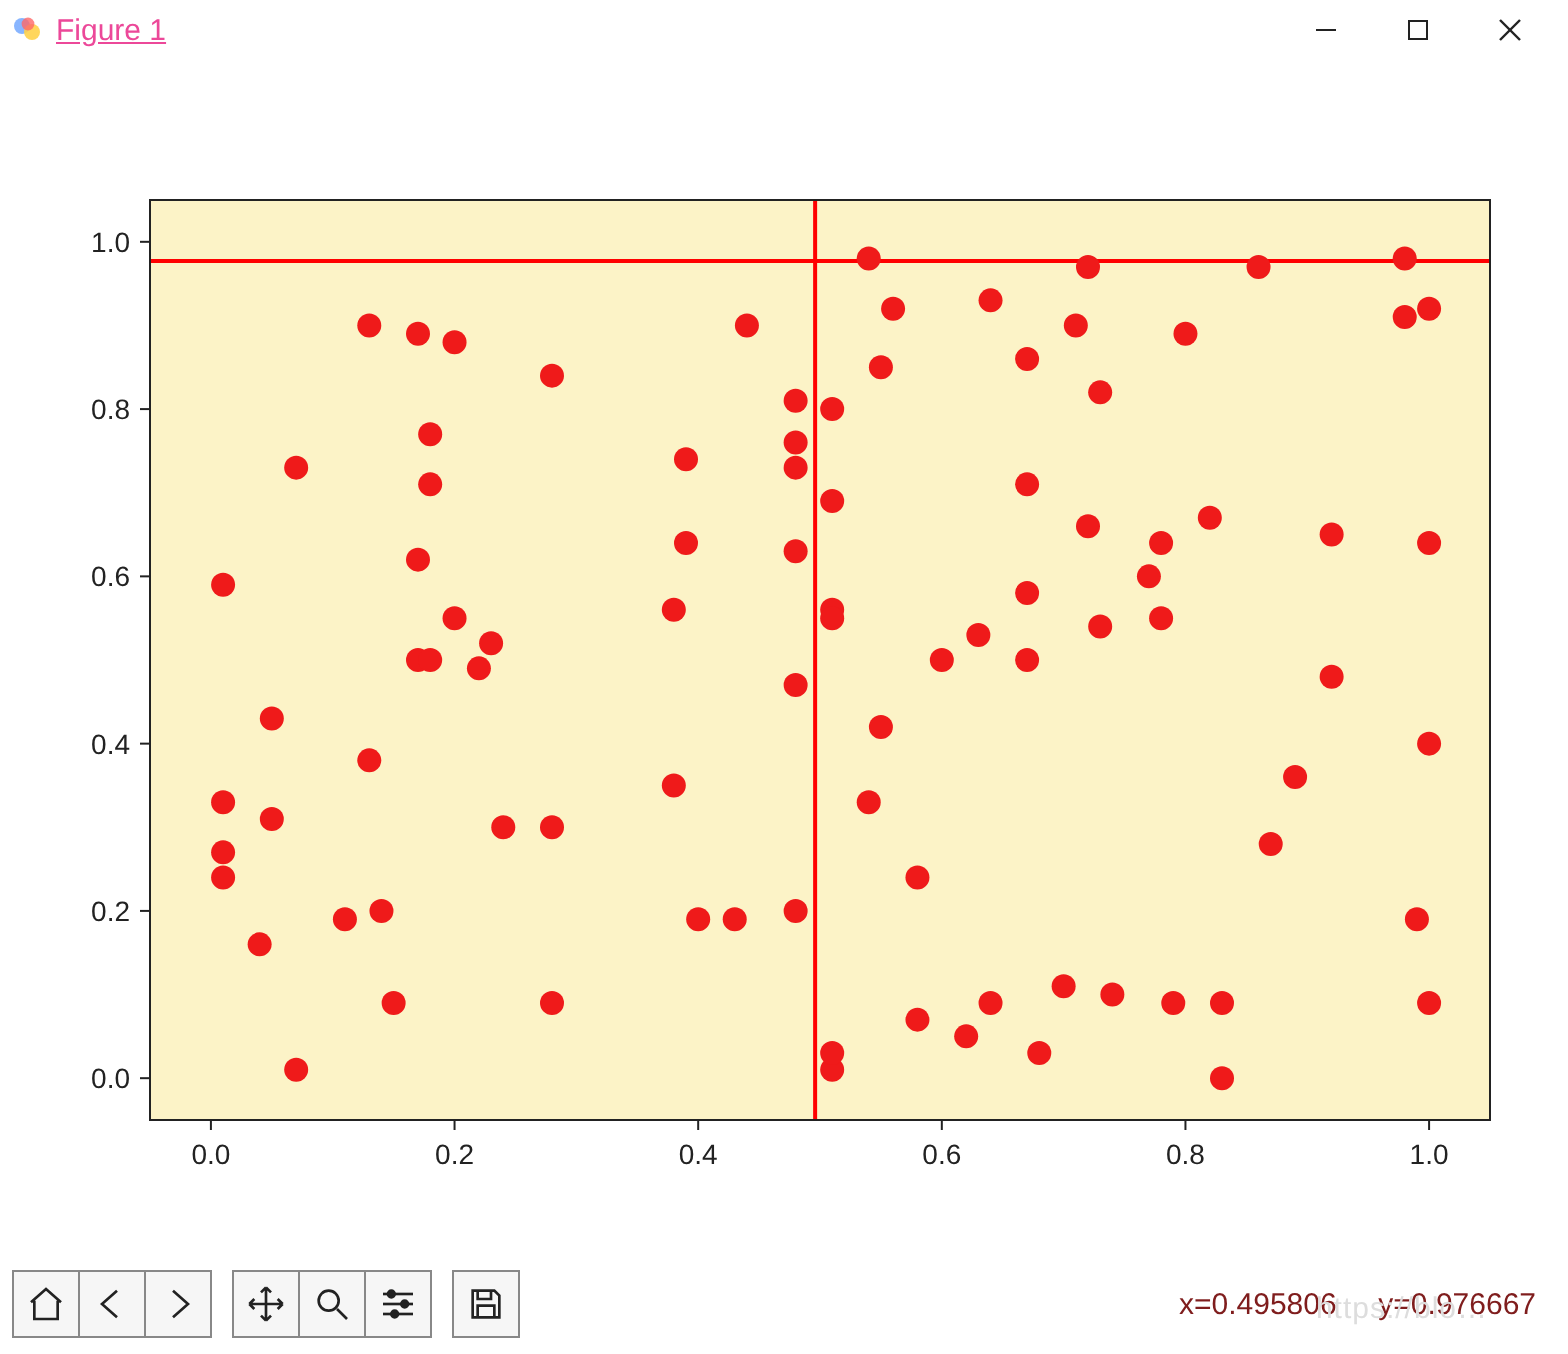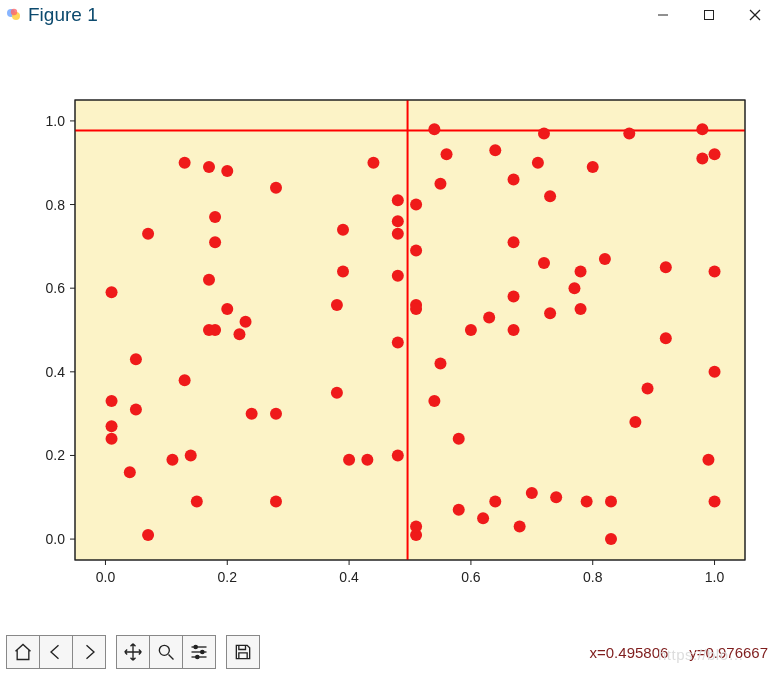--- a/index.html
+++ b/index.html
@@ -23,22 +23,23 @@
   }
   .titlebar .app-icon {
     width: 16px; height: 16px;
     margin-right: 6px;
     display: inline-flex;
     align-items: center;
     justify-content: center;
   }
   .titlebar .title {
     flex: 0 0 auto;
-    font-size: 19px;
-    color: #0c4a6e;
+    font-size: 15px;
+    color: #ec4899;
+    text-decoration: underline;
   }
   .titlebar .spacer { flex: 1; }
   .win-btn {
     width: 46px; height: 30px;
     display: flex; align-items: center; justify-content: center;
     color: #222;
   }
   .win-btn svg { display:block; }
 
   

